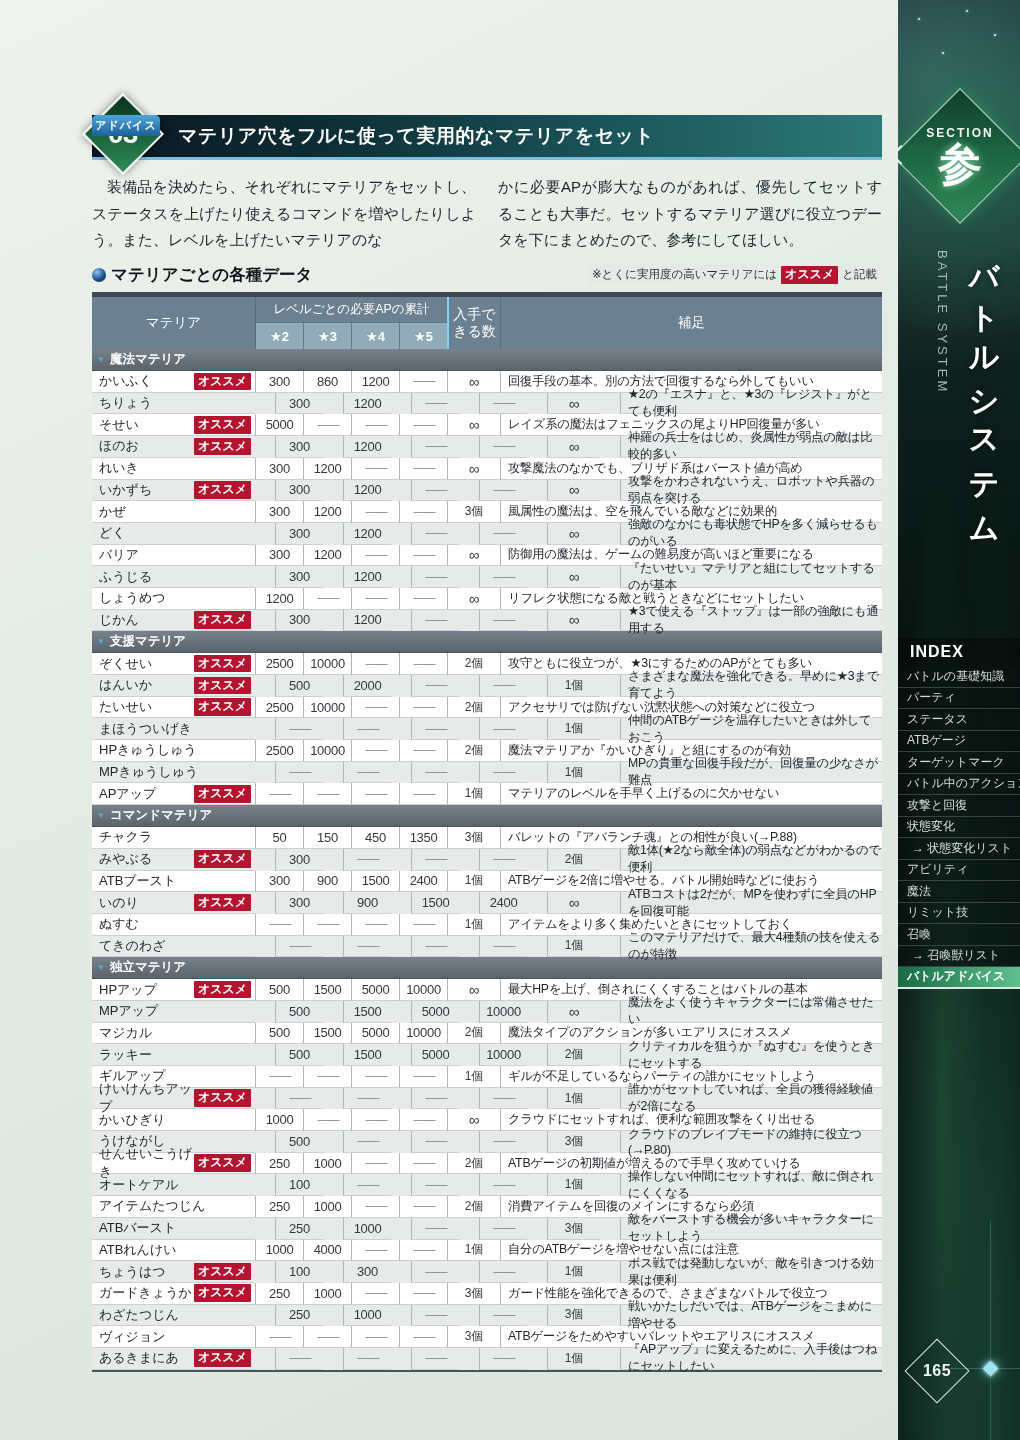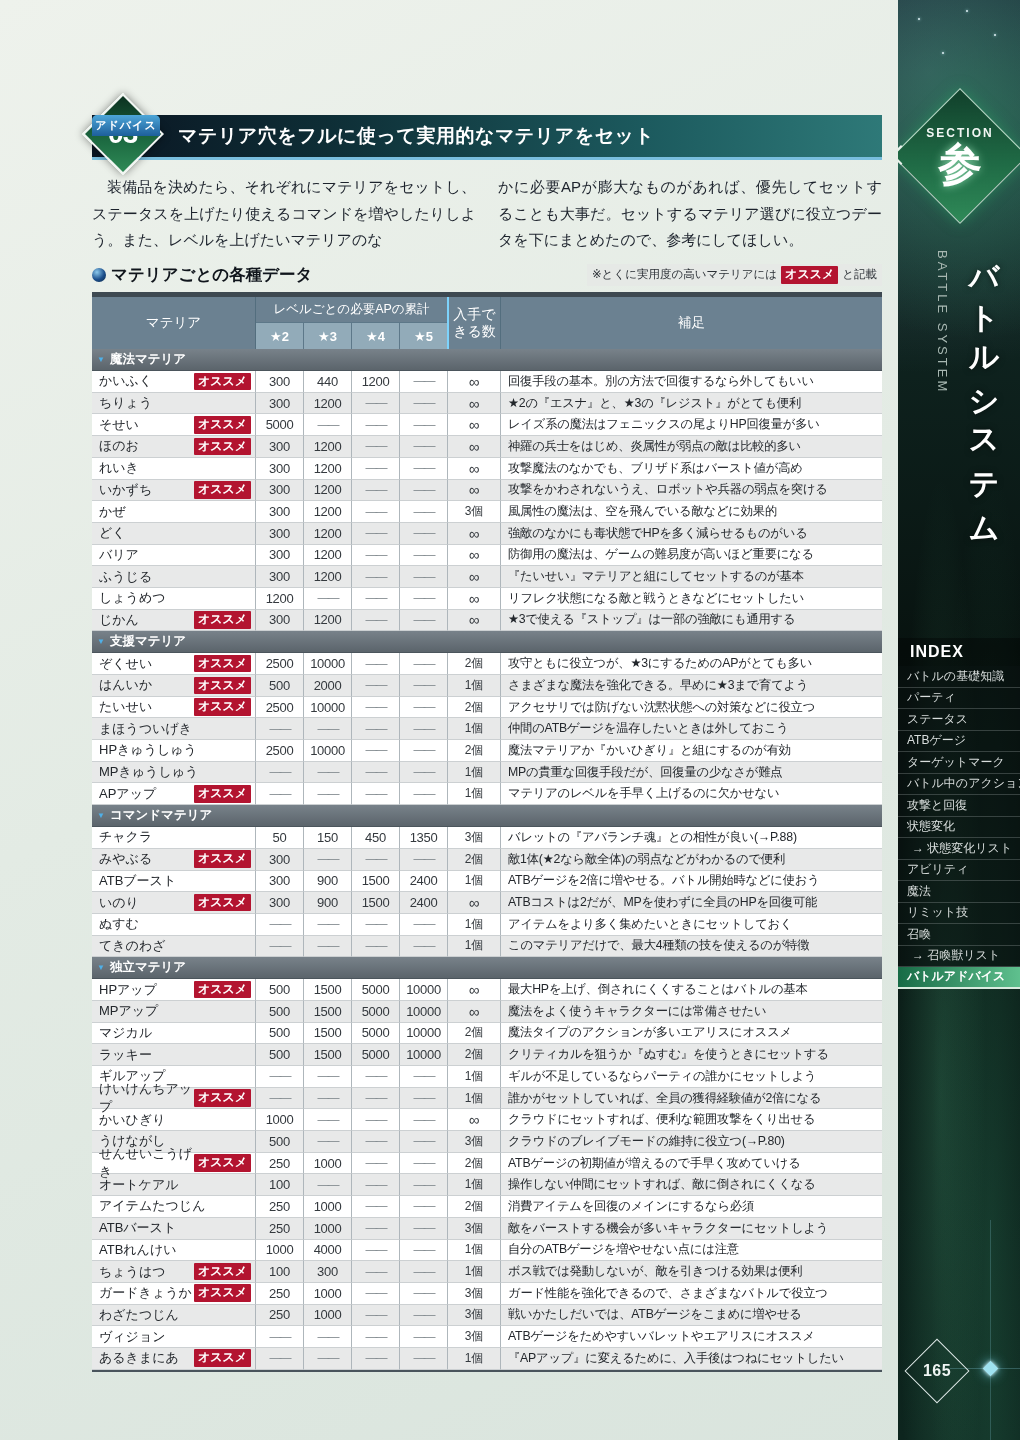--- a/index.html
+++ b/index.html
@@ -77,21 +77,21 @@
 
   .sec-row {
     display:flex; align-items:center; height:22px; gap:5px; padding-left:5px;
     background:linear-gradient(180deg,#78828a 0%,#5b646b 100%);
     color:#fff; font-size:12.5px; font-weight:600;
     border-bottom:1px solid #4b555c;
   }
   .sec-marker { color:#4fb0e8; font-size:8px; line-height:1; }
 
   .row { display:flex; height:21.7px; background:#fff; }
-  .row.alt { background:#e8e9e9; }
+  .row.alt { background:#e8e9e9;gap:20px; }
   .cell { display:flex; align-items:center; border-left:1px solid #aeb6bb; border-bottom:1px solid #ccd0d2; }
   .c-name { width:163px; border-left:none; padding:0 4px 0 7px; font-size:13px; color:#23272c; }
   .c-name .badge { margin-left:auto; }
   .c-num { width:48px; justify-content:center; font-size:13px; color:#34393e; letter-spacing:-0.3px; }
   .c-cnt { width:53px; justify-content:center; font-size:12px; color:#34393e; }
   .c-cnt.inf { font-size:15px; }
   .c-note { flex:1; padding-left:7px; font-size:12.3px; color:#23272c; letter-spacing:-0.2px; }
   .dash { color:#868d92; font-size:12px; letter-spacing:-2px; }
 
   
@@ -216,21 +216,21 @@
         <div class="sec-row">
           <div class="sec-marker" style="display: inline;">▼</div>
           <div class="" style="display: inline;">魔法マテリア</div>
         </div>
         <div class="row">
           <div class="cell c-name">
             <div class="" style="display: inline;">かいふく</div>
             <span class="badge">オススメ</span>
           </div>
           <div class="cell c-num">300</div>
-          <div class="cell c-num">440</div>
+          <div class="cell c-num">860</div>
           <div class="cell c-num">1200</div>
           <div class="cell c-num dash">——</div>
           <div class="cell c-cnt inf">∞</div>
           <div class="cell c-note">回復手段の基本。別の方法で回復するなら外してもいい</div>
         </div>
         <div class="row alt">
           <div class="cell c-name">
             <div class="" style="display: inline;">ちりょう</div>
           </div>
           <div class="cell c-num">300</div>

